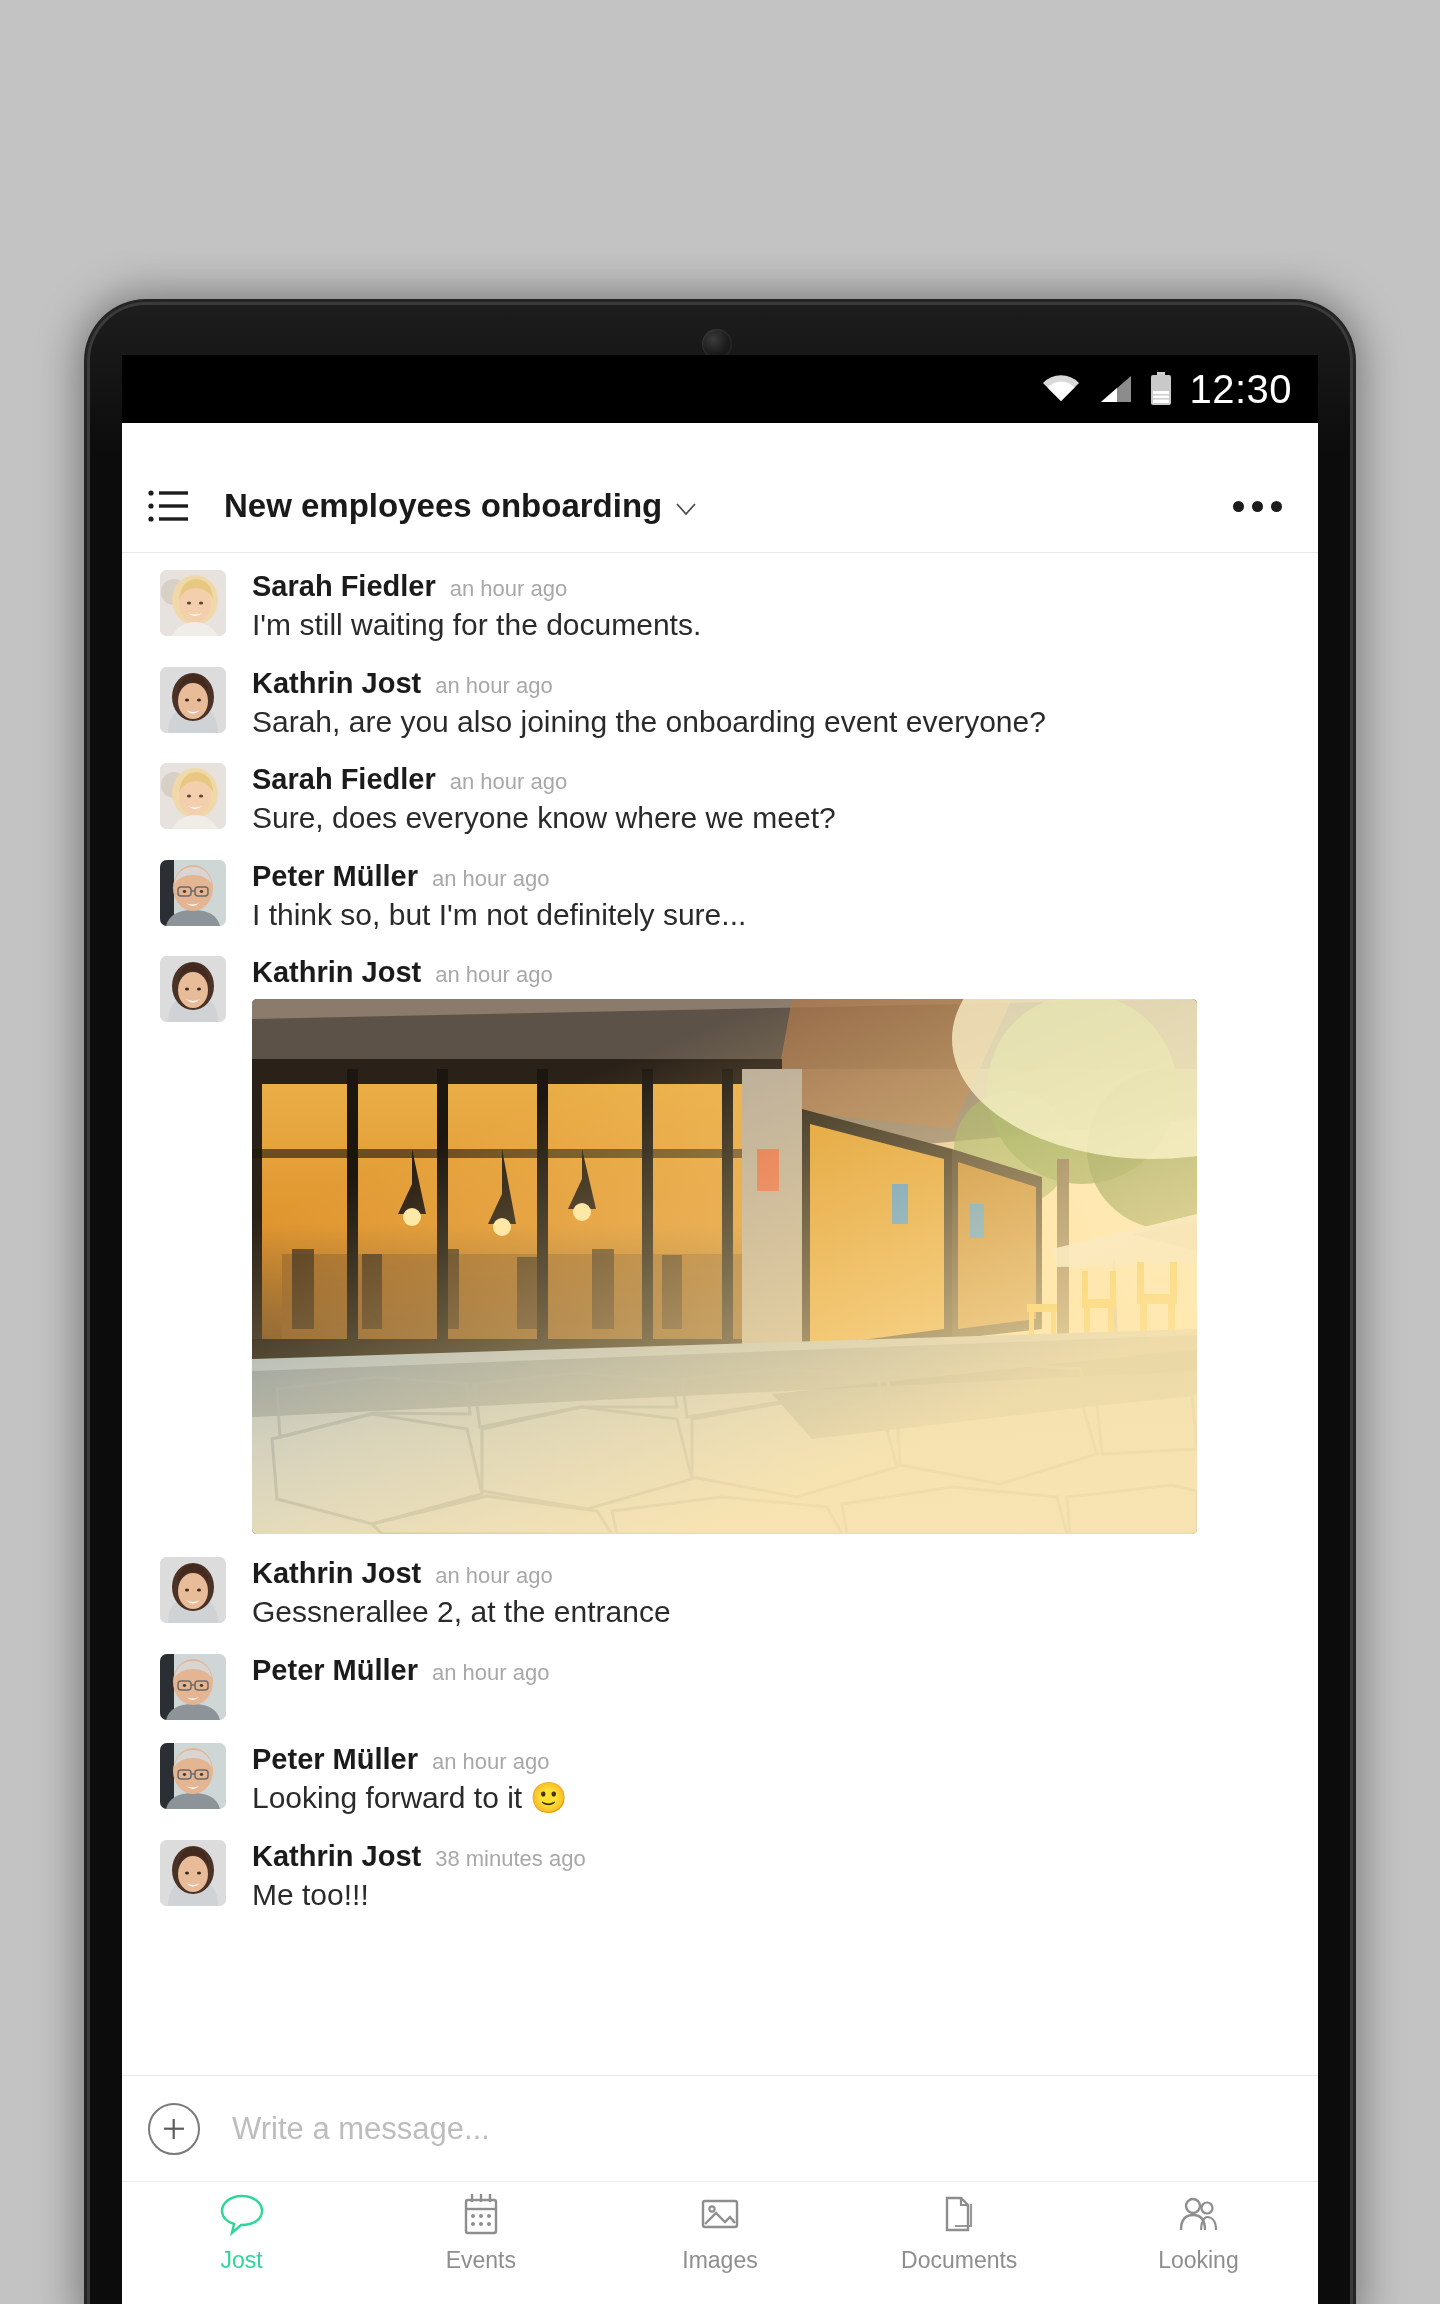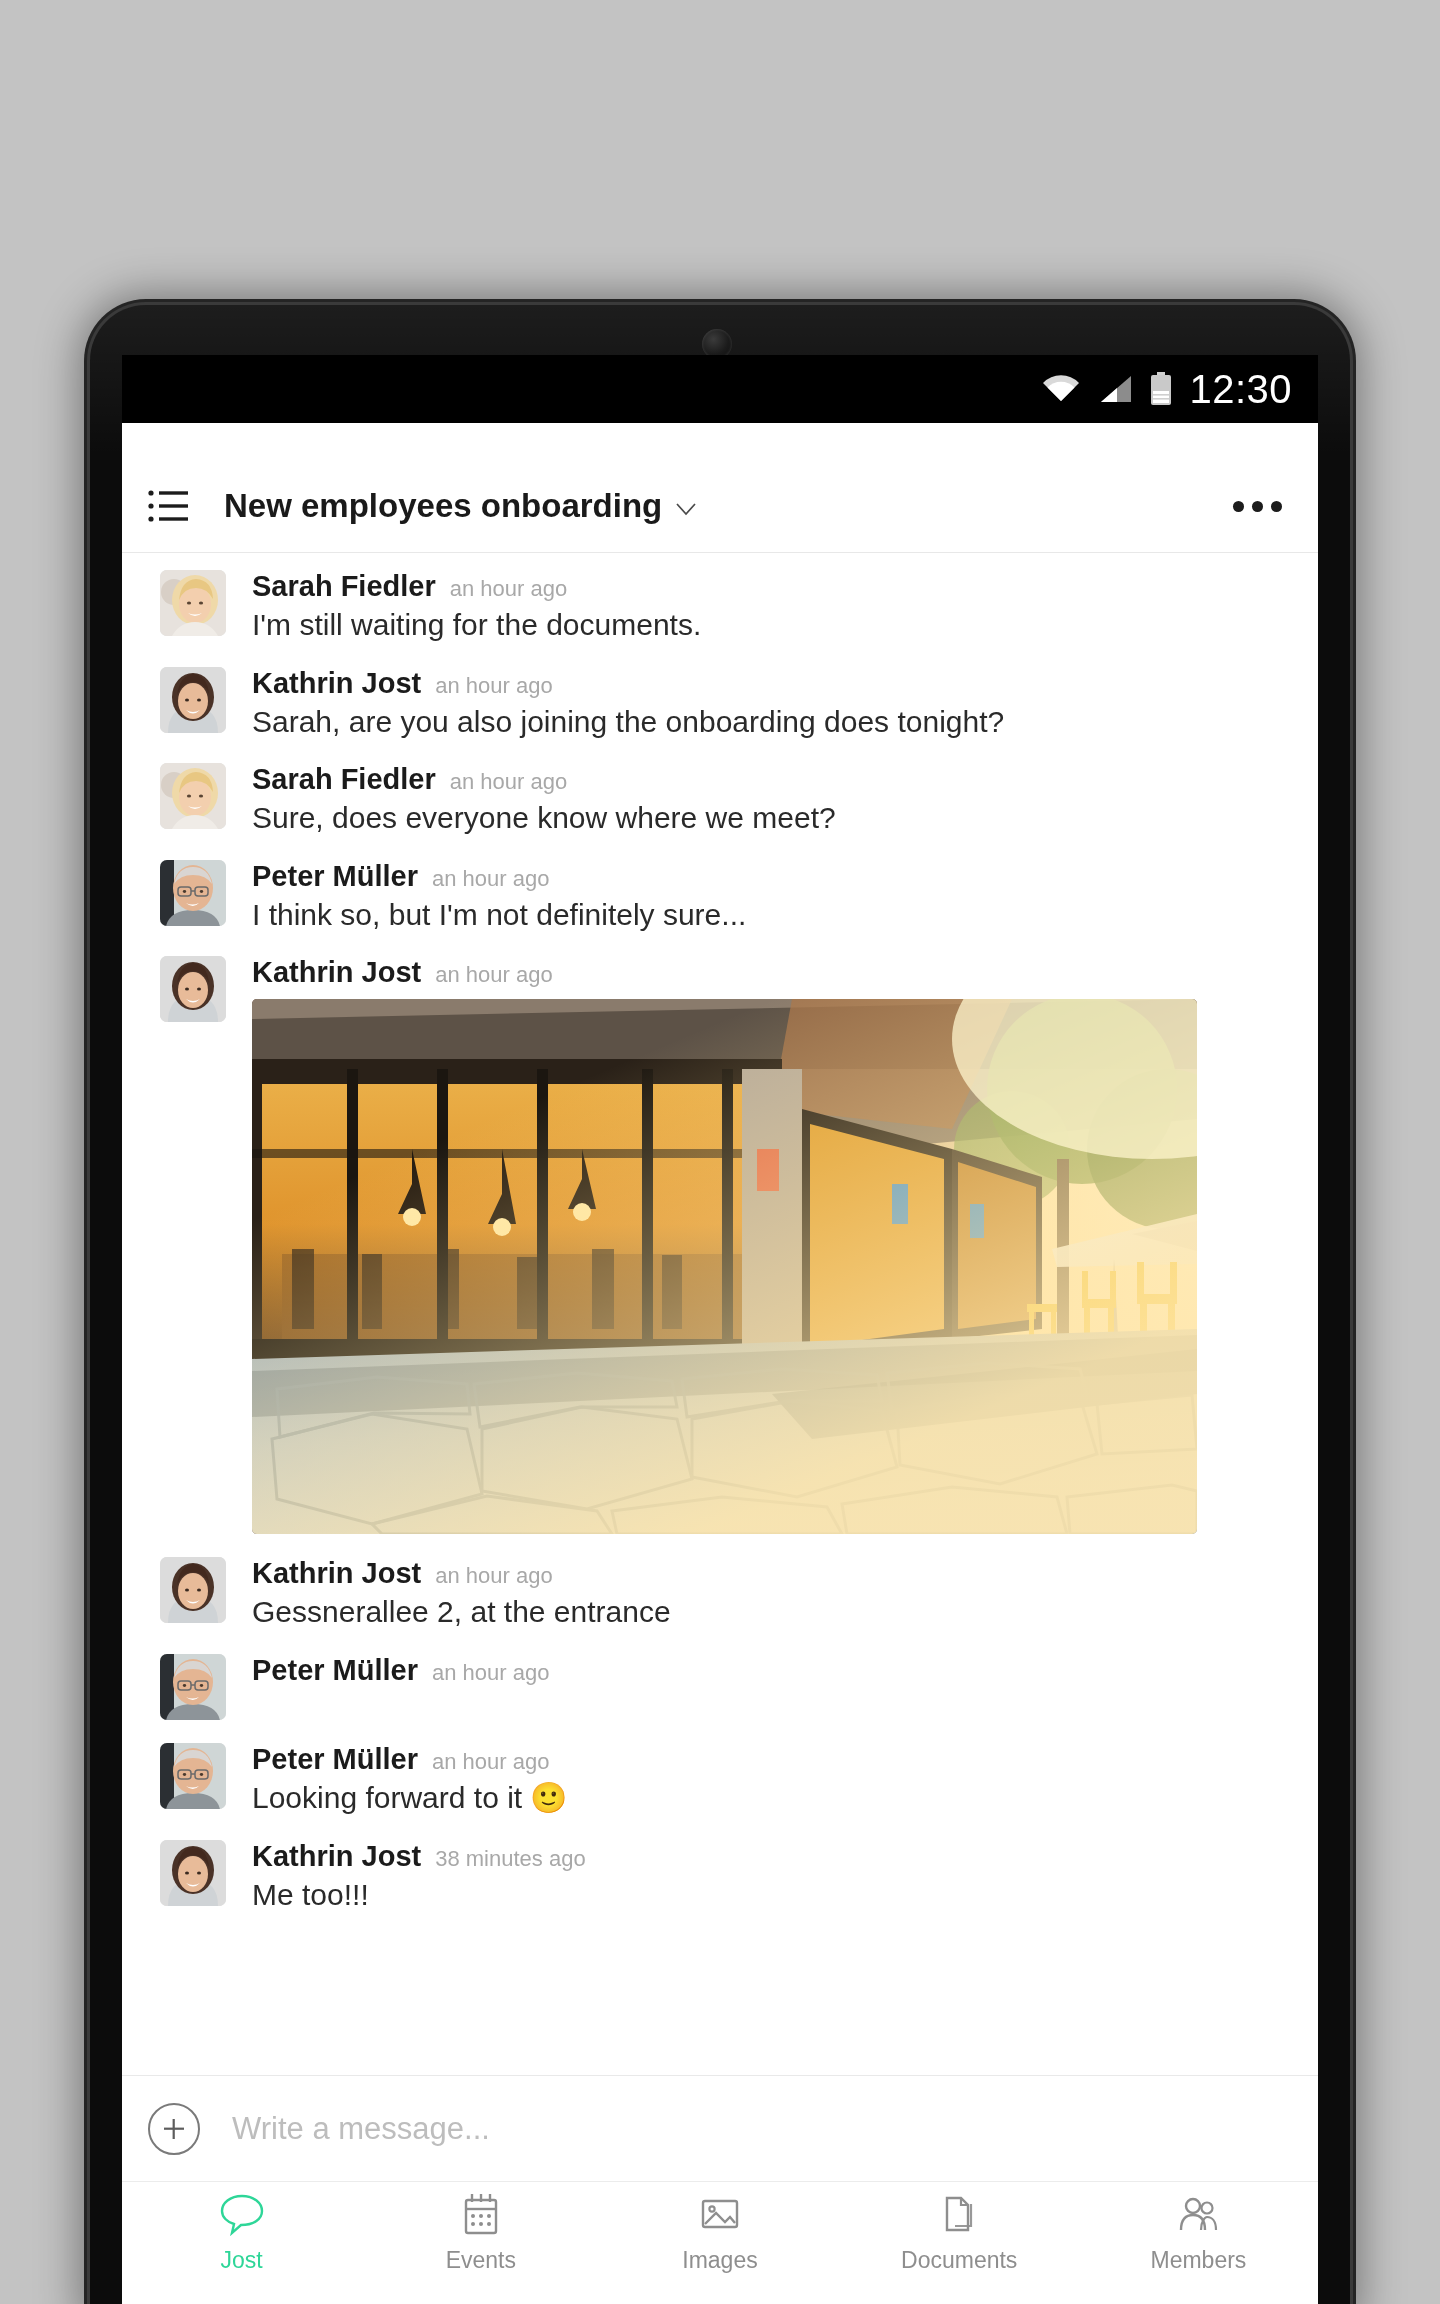--- a/index.html
+++ b/index.html
@@ -323,21 +323,21 @@
       <ellipse cx="27" cy="33" rx="2" ry="1.6" fill="#3a2a20"></ellipse>
       <ellipse cx="39" cy="33" rx="2" ry="1.6" fill="#3a2a20"></ellipse>
       <path d="M26 43 q7 7 14 0 q-7 4 -14 0Z" fill="#fff"></path>
     </svg>
           </div>
           <div class="msg-body">
             <div class="msg-head">
               <span class="msg-author">Kathrin Jost</span>
               <span class="msg-time">an hour ago</span>
             </div>
-            <div class="msg-text">Sarah, are you also joining the onboarding does tonight?</div>
+            <div class="msg-text">Sarah, are you also joining the onboarding event everyone?</div>
           </div>
         </div>
         <div class="msg">
           <div class="avatar">
             <svg viewBox="0 0 66 66" preserveAspectRatio="xMidYMid slice">
       <rect width="66" height="66" fill="#e7e2dd"></rect>
       <circle cx="14" cy="22" r="13" fill="#d8cfc6"></circle>
       <ellipse cx="35" cy="30" rx="23" ry="25" fill="#efd9a8"></ellipse>
       <ellipse cx="35" cy="34" rx="16" ry="19" fill="#f3cfae"></ellipse>
       <path d="M19 30 q2 -20 17 -21 q16 1 17 20 q-6 -11 -17 -11 q-12 0 -17 12Z" fill="#e8c782"></path>
@@ -674,18 +674,18 @@
         </div>
         <div class="nav-item">
           <span>
             <svg class="nav-ic" viewBox="0 0 48 48">
               <circle cx="19" cy="16" r="7" fill="none" stroke="#8e8e8e" stroke-width="2.4"></circle>
               <path d="M7 40 C7 29 12 25 19 25 C26 25 31 29 31 40" fill="none" stroke="#8e8e8e" stroke-width="2.4"></path>
               <circle cx="33" cy="18" r="5.5" fill="none" stroke="#8e8e8e" stroke-width="2.2"></circle>
               <path d="M27 40 C27 31 31 27 33 27 C38 27 42 31 42 40" fill="none" stroke="#8e8e8e" stroke-width="2.2"></path>
             </svg>
           </span>
-          <span class="nav-label">Members</span>
+          <span class="nav-label">Looking</span>
         </div>
       </div>
 
   </div>
 </div>
 
 </body></html>

